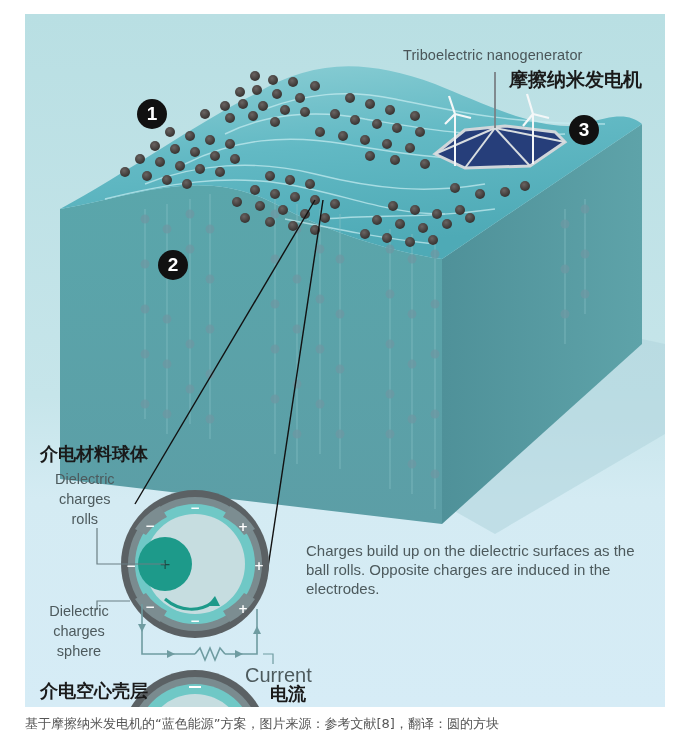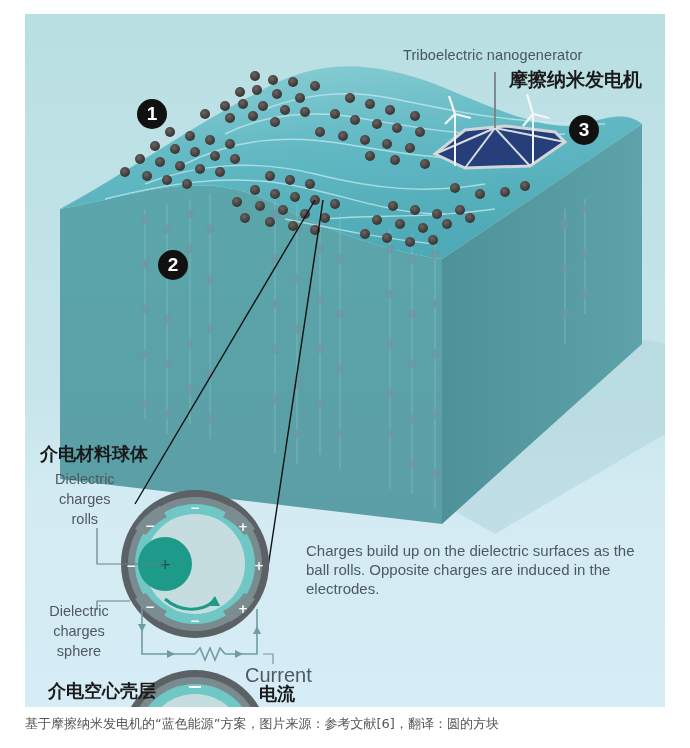--- a/index.html
+++ b/index.html
@@ -6,23 +6,23 @@
   body { width: 690px; height: 748px; position: relative; overflow: hidden; font-family: "DejaVu Sans", "Liberation Sans", sans-serif; }
   .figure { position: absolute; left: 25px; top: 14px; width: 640px; height: 693px; overflow: hidden; background: linear-gradient(180deg, #b9dfe3 0%, #c6e5ea 55%, #d4ebf3 70%, #d6ecf6 100%); }
   .figure svg.art { position: absolute; left: 0; top: 0; }
   .lbl { position: absolute; white-space: nowrap; }
   .en-top { left: 378px; top: 33px; font-size: 14.5px; color: #4a5558; font-family: "Liberation Sans", sans-serif; letter-spacing: 0.1px; }
   .zh-top { left: 484px; top: 53px; font-size: 19px; font-weight: bold; color: #1a1a1a; }
   .num { position: absolute; width: 30px; height: 30px; border-radius: 50%; background: #111; color: #fff; font-weight: bold; font-family: "Liberation Sans", sans-serif; font-size: 19px; text-align: center; line-height: 30px; }
   .zh-ball { left: 15px; top: 428px; font-size: 18px; font-weight: bold; color: #1a1a1a; }
   .en-ball { left: 30px; top: 455px; font-size: 14.5px; color: #4d5a5d; text-align: center; line-height: 20px; font-family: "Liberation Sans", sans-serif; }
   .en-shell { left: 15px; top: 587px; font-size: 14.5px; color: #4d5a5d; text-align: center; line-height: 20px; font-family: "Liberation Sans", sans-serif; width: 78px; }
-  .zh-shell { left: 23px; top: 665px; font-size: 18px; font-weight: bold; color: #1a1a1a; }
+  .zh-shell { left: 15px; top: 665px; font-size: 18px; font-weight: bold; color: #1a1a1a; }
   .en-current { left: 220px; top: 650px; font-size: 20px; color: #4d5a5d; font-family: "Liberation Sans", sans-serif; }
-  .zh-current { left: 234px; top: 668px; font-size: 18px; font-weight: bold; color: #1a1a1a; }
+  .zh-current { left: 245px; top: 668px; font-size: 18px; font-weight: bold; color: #1a1a1a; }
   .desc-en { left: 281px; top: 527px; font-size: 15px; color: #4d5a5d; line-height: 19px; font-family: "Liberation Sans", sans-serif; white-space: normal; width: 340px; }
   .desc-zh { left: 277px; top: 590px; font-size: 15.5px; font-weight: bold; color: #111; line-height: 23px; white-space: normal; width: 340px; }
   .caption { position: absolute; left: 25px; top: 715px; font-size: 13px; color: #555; white-space: nowrap; }
 </style>
 </head>
 <body>
 
 <div class="figure">
   <svg class="art" width="640" height="693" viewBox="0 0 640 693">
     <defs>
@@ -319,13 +319,13 @@
   <span class="lbl zh-shell">介电空心壳层</span>
 
   <span class="lbl en-current">Current</span>
   <span class="lbl zh-current">电流</span>
 
   <div class="lbl desc-en">Charges build up on the dielectric surfaces as the ball rolls. Opposite charges are induced in the electrodes.</div>
   <div class="lbl desc-zh">
   </div>
 </div>
 
-<div class="caption">基于摩擦纳米发电机的“蓝色能源”方案，图片来源：参考文献[6]，翻译：圆的方块</div>
+<div class="caption">基于摩擦纳米发电机的“蓝色能源”方案，图片来源：参考文献[8]，翻译：圆的方块</div>
 
 </body></html>

